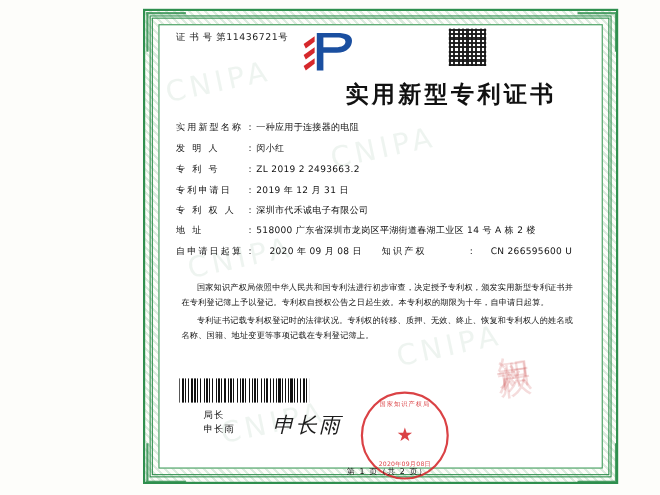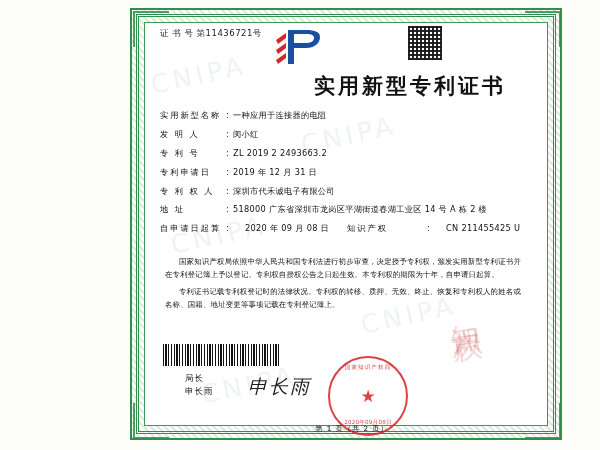--- a/index.html
+++ b/index.html
@@ -334,21 +334,21 @@
       <span class="field-label">地 址</span>
       <span class="field-colon">:</span>
       <span class="field-value">518000 广东省深圳市龙岗区平湖街道春湖工业区 14 号 A 栋 2 楼</span>
     </div>
     <div class="field-row two-col">
       <span class="field-label">自申请日起算</span>
       <span class="field-colon">:</span>
       <span class="field-value">2020 年 09 月 08 日</span>
       <span class="field-label wide">知识产权</span>
       <span class="field-colon">:</span>
-      <span class="field-value">CN 211455425 U</span>
+      <span class="field-value">CN 266595600 U</span>
     </div>
   </div>
 
   <div class="body-text">
     <p>国家知识产权局依照中华人民共和国专利法进行初步审查，决定授予专利权，颁发实用新型专利证书并在专利登记簿上予以登记。专利权自授权公告之日起生效。本专利权的期限为十年，自申请日起算。</p>
     <p>专利证书记载专利权登记时的法律状况。专利权的转移、质押、无效、终止、恢复和专利权人的姓名或名称、国籍、地址变更等事项记载在专利登记簿上。</p>
   </div>
 
   <div class="barcode"></div>
 

